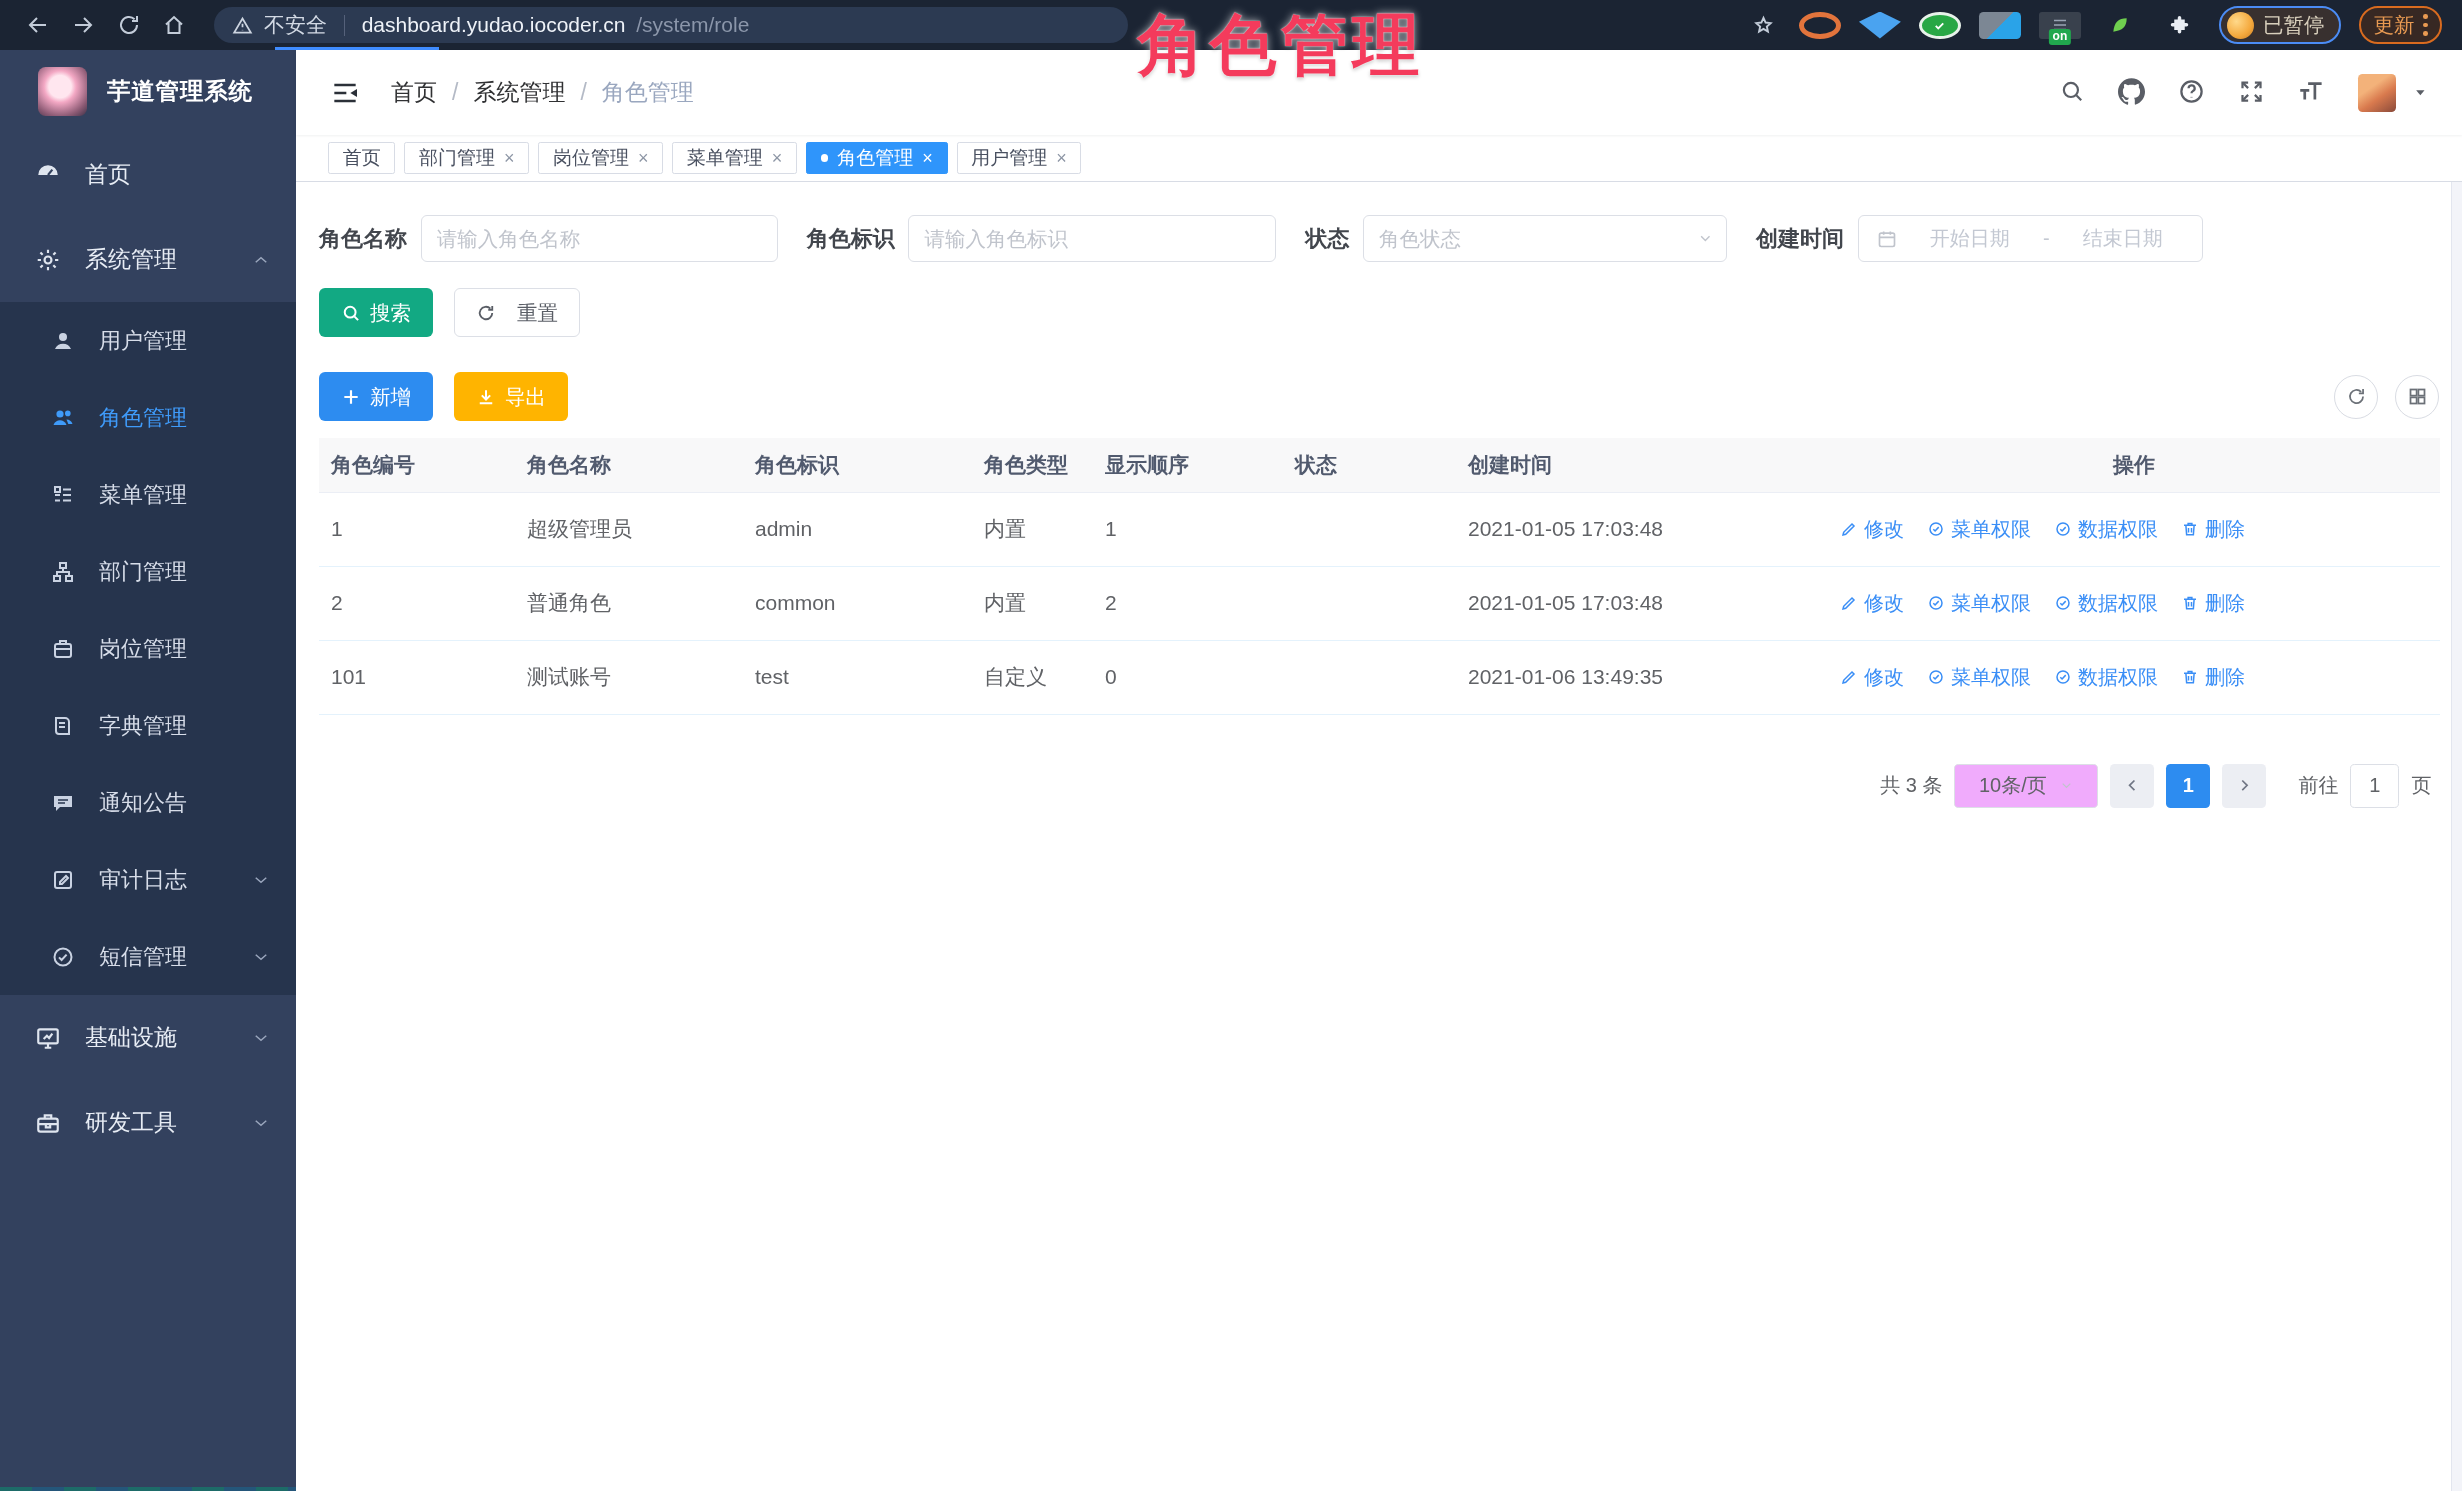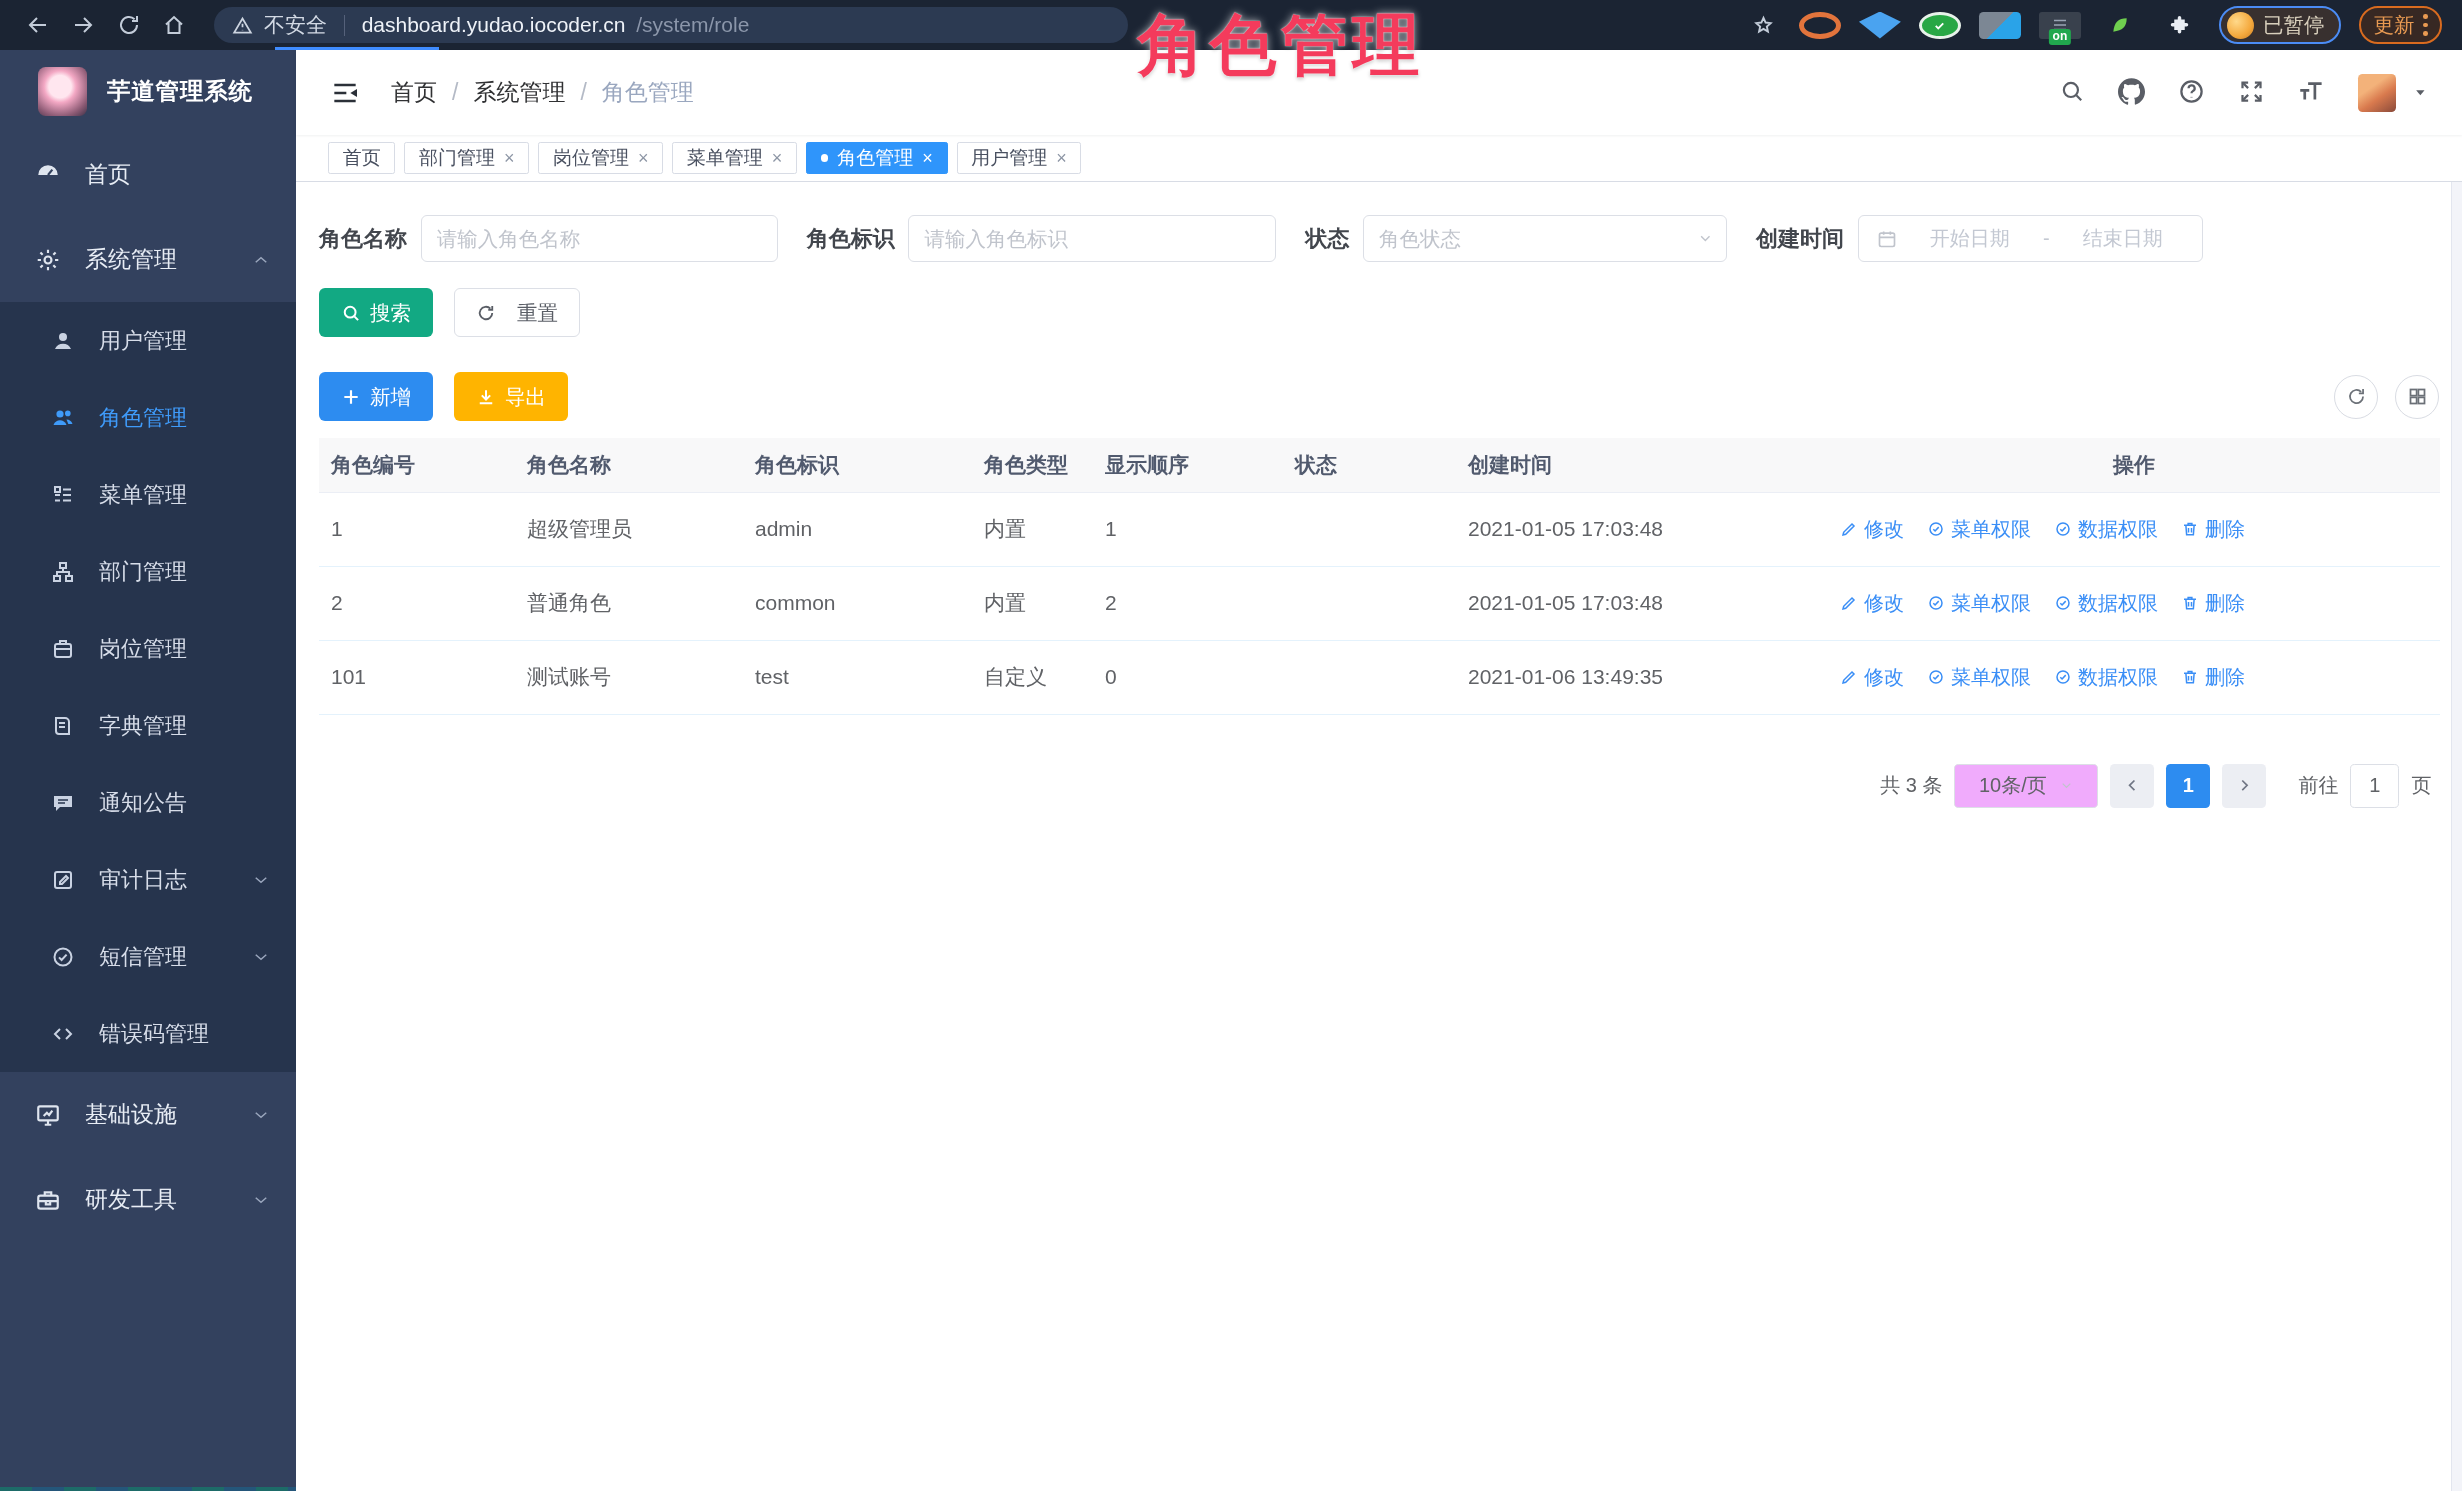--- a/index.html
+++ b/index.html
@@ -363,28 +363,20 @@
               <path d="m8 12.4 2.6 2.6 5-5.4"></path>
             </svg>
         </span>
         <span>短信管理</span>
         <span class="chev">
           <svg width="18" height="18" viewBox="0 0 24 24" fill="none" stroke="currentColor" stroke-width="2">
               <path d="m5 9 7 6 7-6"></path>
             </svg>
         </span>
       </div>
-      <div class="m-sub">
-        <span class="mi">
-          <svg width="24" height="24" viewBox="0 0 24 24" fill="none" stroke="currentColor" stroke-width="2">
-              <path d="M9 7 4 12l5 5M15 7l5 5-5 5"></path>
-            </svg>
-        </span>
-        <span>错误码管理</span>
-      </div>
     </div>
 
     <div class="m-item">
       <span class="mi">
         <svg width="26" height="26" viewBox="0 0 24 24" fill="none" stroke="currentColor" stroke-width="2">
             <rect x="3" y="4" width="18" height="13" rx="1.5"></rect>
             <path d="m8 13 3-3 2 2 3-4"></path>
             <path d="M9 21h6M12 17v4"></path>
           </svg>
       </span>

